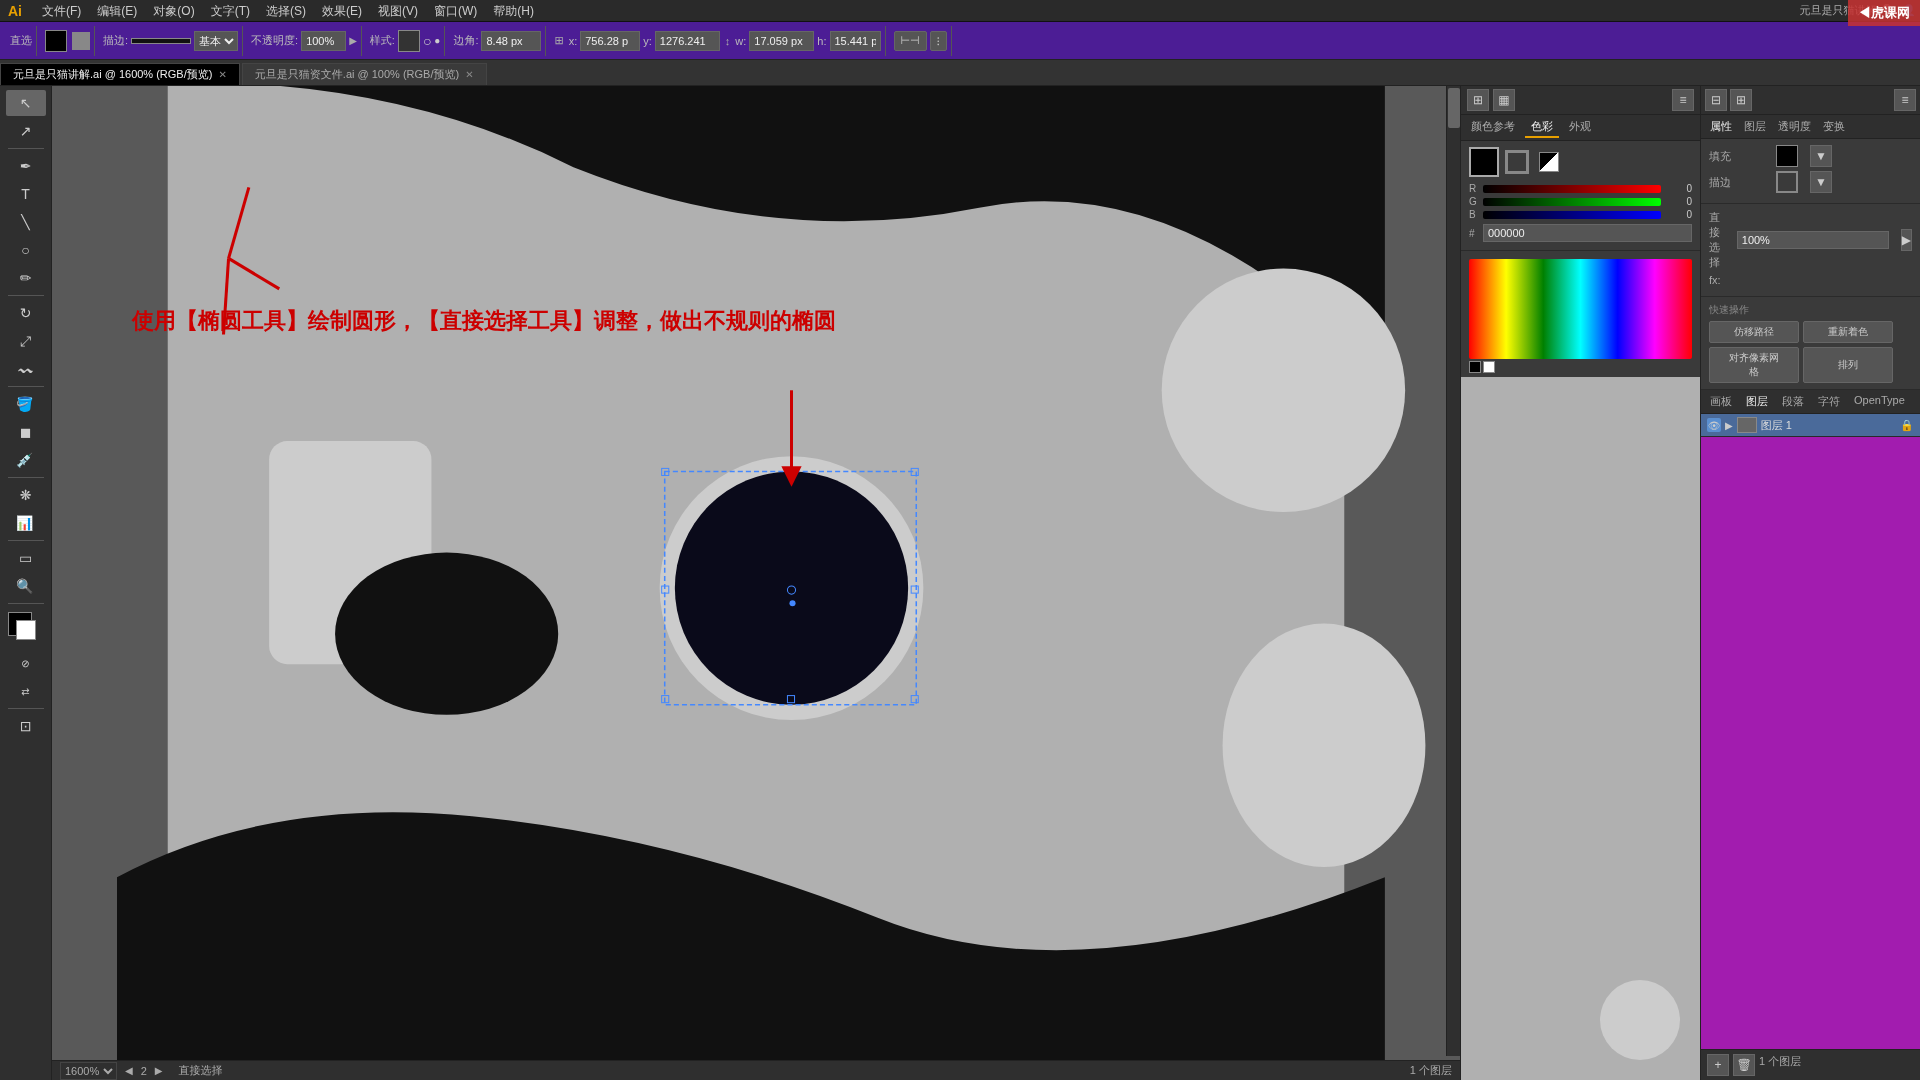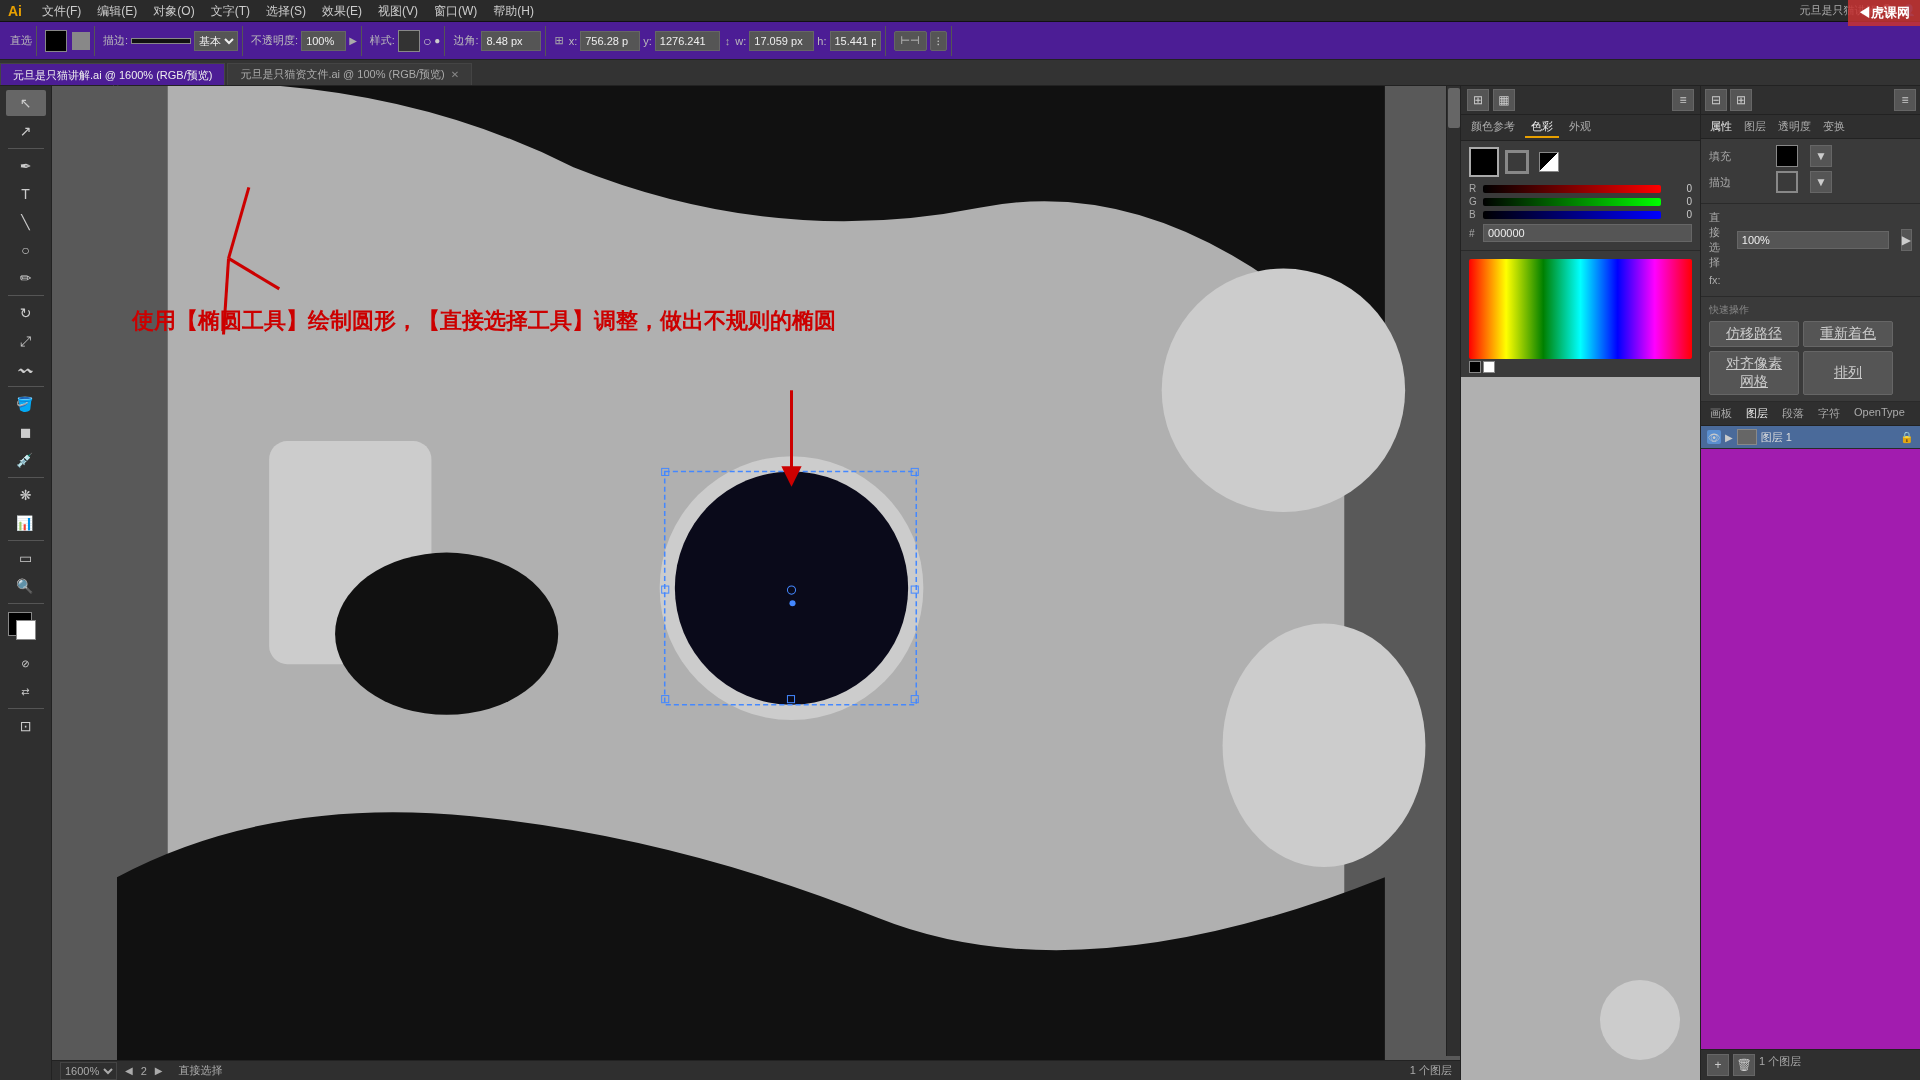--- a/index.html
+++ b/index.html
@@ -46,21 +46,21 @@
     #tab-bar {
       width: 100%; height: 26px; background: #333;
       display: flex; align-items: flex-end;
       border-bottom: 1px solid #222;
     }
     .tab {
       padding: 4px 12px; font-size: 11px; color: #aaa;
       background: #3a3a3a; border: 1px solid #444; border-bottom: none;
       cursor: pointer; margin-right: 2px; height: 22px; display: flex; align-items: center;
     }
-    .tab.active { background: #4c1d95; color: #eee; flex-direction: column; }
+    .tab.active { background: #000000; color: #eee; }
     .tab .close-btn { margin-left: 6px; color: #888; font-size: 10px; }
 
     
     #main-layout {
       display: flex; width: 100%; height: calc(1080px - 86px);
     }
 
     
     #toolbox {
       width: 52px; background: #2f2f2f;
@@ -141,21 +141,21 @@
     .attr-section { padding: 6px 8px; border-bottom: 1px solid #2a2a2a; }
     .attr-section-title { font-size: 10px; color: #888; margin-bottom: 4px; }
     .attr-row { display: flex; align-items: center; gap: 12px; margin-bottom: 4px; }
     .attr-label { font-size: 11px; color: #aaa; width: 55px; }
     .attr-input {
       background: #555; border: 1px solid #666; color: #eee;
       padding: 1px 4px; font-size: 11px; height: 18px; flex: 1;
     }
     .quick-action-btn {
       background: #555; border: 1px solid #666; color: #ccc;
-      padding: 3px 16px; font-size: 14px; cursor: pointer; border-radius: 2px; width: 90px; text-align: center; text-decoration: underline;
+      padding: 3px 16px; font-size: 10px; cursor: pointer; border-radius: 2px; width: 90px; text-align: center;
     }
 
     
     #layers-panel {
       flex: 1; background: #a21caf;
       display: flex; flex-direction: column;
     }
     .layers-tabs {
       display: flex; background: #2f2f2f; border-bottom: 1px solid #222; padding: 2px 4px; gap: 4px;
     }

